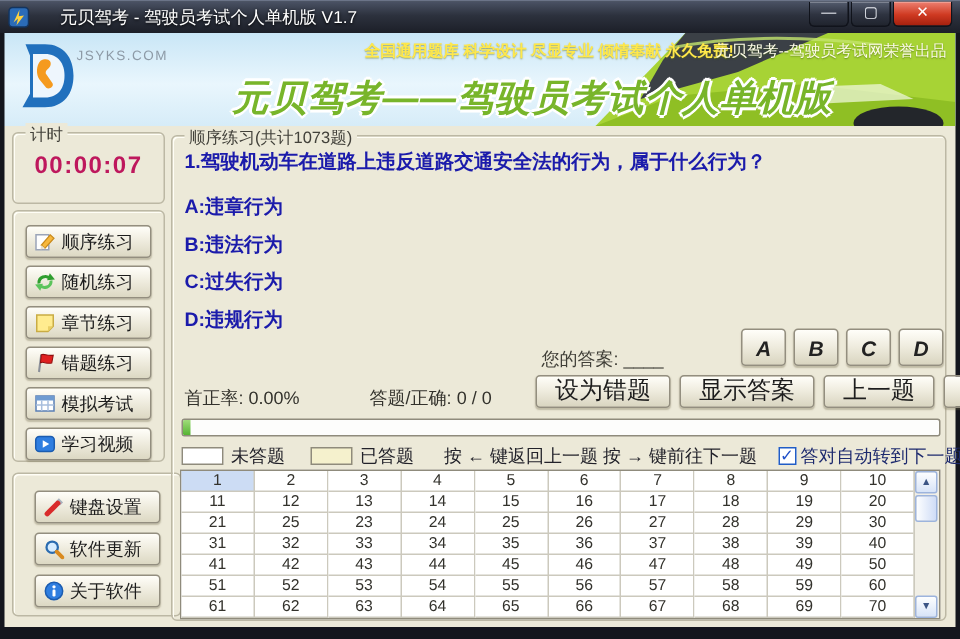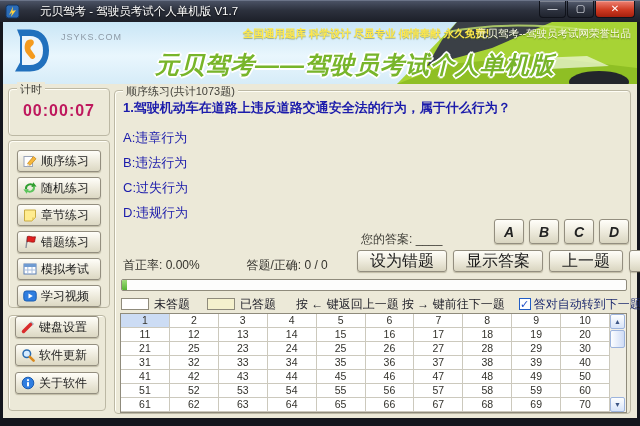--- a/index.html
+++ b/index.html
@@ -26,21 +26,21 @@
     box-shadow:inset 0 1px 0 rgba(255,255,255,.25);
   }
   .winbtn.close{width:40px;background:linear-gradient(180deg,#ee8273 0%,#cf3a22 55%,#a5200e 100%);color:#fff;font-weight:bold}
   
   .banner{
     position:absolute;left:3px;top:22px;width:634px;height:62px;overflow:hidden;
     background:linear-gradient(180deg,#c9e6f6 0%,#e9f6fd 55%,#d6ecf8 100%);
   }
   .banner .car{position:absolute;right:0;top:0}
   .logo{position:absolute;left:8px;top:6px;display:flex;align-items:flex-start}
-  .logo-text{margin-left:10px}
+  .logo-text{margin-left:0}
   .logo-domain{font-size:9px;color:#8d9aa6;letter-spacing:1px;margin-top:4px}
   .logo-name{font-size:18px;font-weight:bold;color:#1c3f7d;margin-top:3px;letter-spacing:1px}
   .promo{position:absolute;left:240px;top:5px;font-size:10.5px;font-weight:bold;color:#ffe84a;text-shadow:0 1px 1px rgba(90,110,20,.55);white-space:nowrap}
   .publisher{position:absolute;right:6px;top:5px;font-size:10.5px;color:#fdfbe8;text-shadow:0 1px 1px rgba(60,90,10,.6);white-space:nowrap}
   .headline{
     position:absolute;left:152px;top:27px;width:482px;
     font-size:24px;font-weight:bold;font-style:italic;letter-spacing:1px;
     color:#78b52a;white-space:nowrap;
     text-shadow:-2px 0 #fff,2px 0 #fff,0 -2px #fff,0 2px #fff,-1px -1px #fff,1px 1px #fff,1px -1px #fff,-1px 1px #fff;
   }
@@ -56,21 +56,21 @@
     display:flex;align-items:center;gap:4px;padding:0 5px;
     background:linear-gradient(180deg,#fffef9 0%,#eeebdd 50%,#dcd8c3 100%);
     border:1px solid #92publicrelease8d7e;border:1px solid #938e7f;border-radius:3px;
     font-size:12px;color:#1d1d1d;white-space:nowrap;
     box-shadow:0 1px 1px rgba(110,100,70,.35);
   }
   .side-btn .icon{display:inline-flex;width:14px;height:14px;flex:0 0 14px}
   
   .q-text{position:absolute;left:8px;top:8px;font-size:13px;font-weight:bold;color:#1b1bab;white-space:nowrap}
   .options{position:absolute;left:8px;top:34px}
-  .option{font-size:13px;font-weight:normal;color:#1b1bab;height:25px;line-height:25px;cursor:pointer;white-space:nowrap}
+  .option{font-size:13px;font-weight:bold;color:#1b1bab;height:25px;line-height:25px;cursor:pointer;white-space:nowrap}
   .answer-label{position:absolute;left:246px;top:140px;font-size:12px;color:#3f3e37}
   .abcd{position:absolute;left:379px;top:128px;display:flex;gap:5px}
   .abcd-btn{
     width:30px;height:25px;cursor:pointer;box-sizing:border-box;
     background:linear-gradient(180deg,#fffef9,#eeebdd 50%,#d9d5c0);
     border:1px solid #938e7f;border-radius:3px;
     font-size:14px;font-weight:bold;font-style:italic;color:#222;
     display:flex;align-items:center;justify-content:center;
     box-shadow:0 1px 1px rgba(110,100,70,.35);
   }
@@ -226,21 +226,21 @@
         <span class="icon">
           <svg width="14" height="14" viewBox="0 0 14 14">
             <rect x="0.8" y="2" width="12.4" height="10" rx="2.5" fill="#2f7ee0" stroke="#1b5cb0"></rect>
             <polygon points="5.5,4.5 9.8,7 5.5,9.5" fill="#fff"></polygon>
           </svg>
         </span>
         <span>学习视频</span>
       </div>
     </div>
 
-  <div class="fieldset side-col" style="left:5px;top:231px;width:98px;height:96px;gap:6px" id="tool-buttons">
+  <div class="fieldset side-col" style="left:5px;top:231px;width:113px;height:96px;padding-top:11px;gap:6px" id="tool-buttons">
       <div class="side-btn">
         <span class="icon">
           <svg width="14" height="14" viewBox="0 0 14 14">
             <line x1="9.2" y1="2.2" x2="12" y2="5" stroke="#aab2bd" stroke-width="3"></line>
             <line x1="2.5" y1="11.5" x2="9.5" y2="4.5" stroke="#d92b2b" stroke-width="3.5" stroke-linecap="round"></line>
           </svg>
         </span>
         <span>键盘设置</span>
       </div>
       <div class="side-btn">

